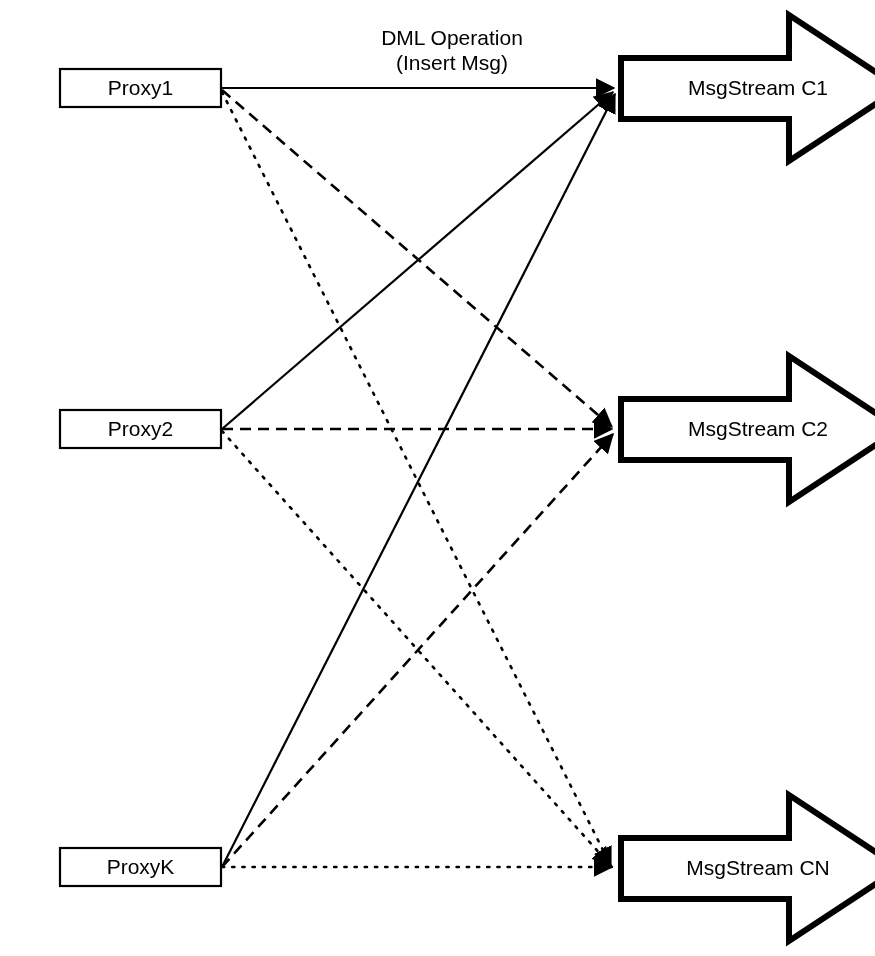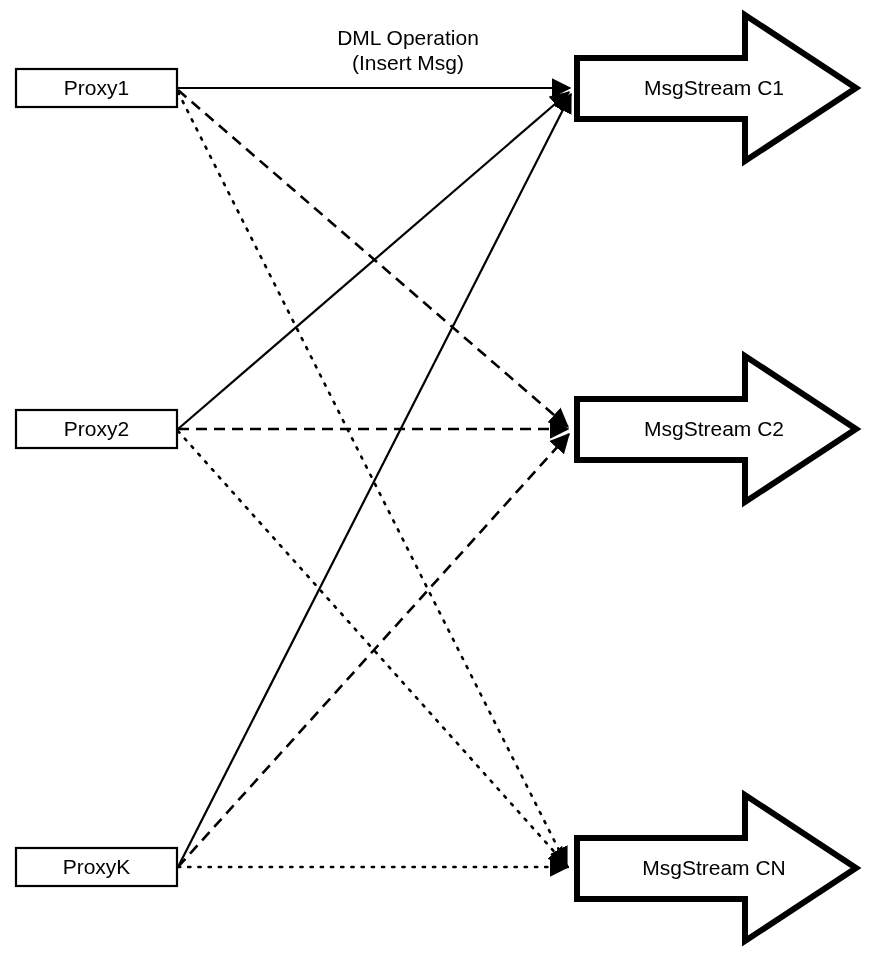--- a/index.html
+++ b/index.html
@@ -11,20 +11,21 @@
     width: 875px;
     height: 956px;
     font-family: "Liberation Sans", sans-serif;
     overflow: hidden;
   }
   #diagram-root {
     position: relative;
     width: 832px;
     height: 956px;
     background: #ffffff;
+    padding-left: 44px;
   }
   svg#diagram-svg {
     display: block;
     width: 875px;
     height: 956px;
   }
   .proxy-box-rect {
     fill: #ffffff;
     stroke: #000000;
     stroke-width: 2.2;

